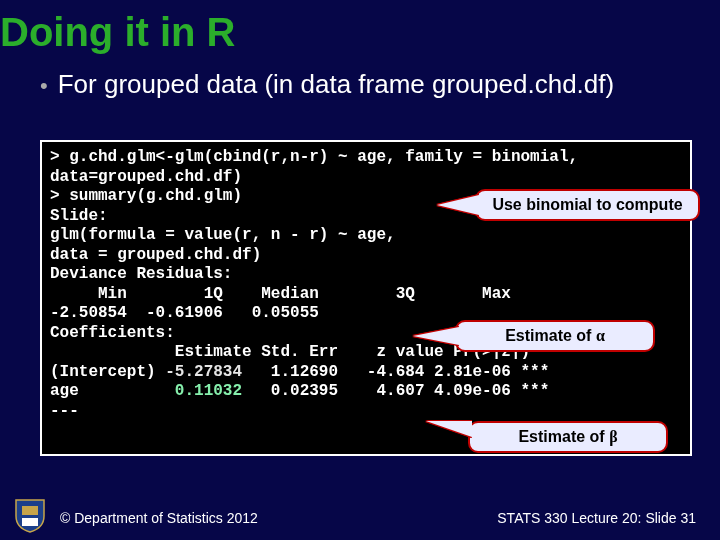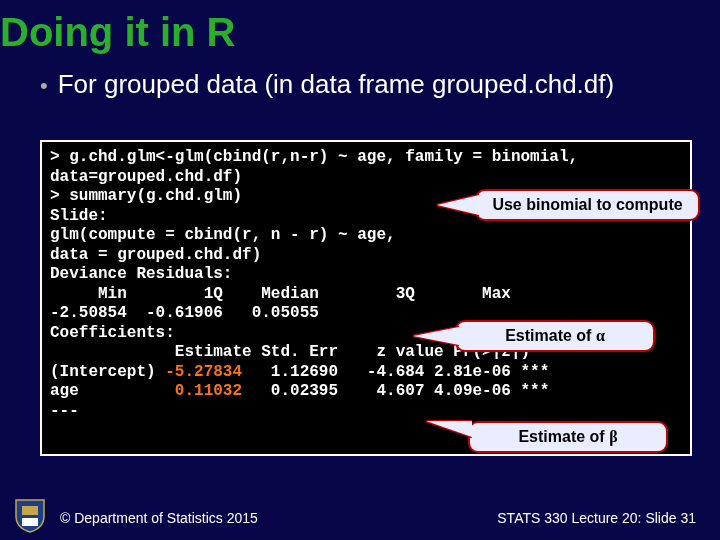--- a/index.html
+++ b/index.html
@@ -35,22 +35,22 @@
     height: 316px;
   }
   .code {
     font-family: "Courier New", monospace;
     color: #fff;
     font-size: 16px;
     font-weight: bold;
     line-height: 1.22;
     white-space: pre;
   }
-  .code .r1 { color: #f97316; }
-  .code .r2 { color: #f97316; }
+  .code .r1 { color: #e5e5e5; }
+  .code .r2 { color: #86efac; }
   .callout {
     position: absolute;
     background: #eaecff;
     border: 2.5px solid #c00000;
     border-radius: 10px;
     color: #000;
     font-size: 16px;
     font-weight: bold;
     text-align: center;
     padding: 5px 10px;
@@ -121,21 +121,21 @@
 
 <div class="bullet">
   <span class="dot">•</span><span>For grouped data (in data frame grouped.chd.df)</span>
 </div>
 
 <div class="codebox">
 <div class="code"><span>&gt; g.chd.glm&lt;-glm(cbind(r,n-r) ~ age, family = binomial,</span>
 <span>data=grouped.chd.df)</span>
 <span>&gt; summary(g.chd.glm)</span>
 <span>Slide:</span>
-<span>glm(compute = cbind(r, n - r) ~ age,</span>
+<span>glm(formula = value(r, n - r) ~ age,</span>
 <span>data = grouped.chd.df)</span>
 <span>Deviance Residuals:</span>
 <span>     Min        1Q    Median        3Q       Max</span>
 <span>-2.50854  -0.61906   0.05055</span>
 <span>Coefficients:</span>
 <span>             Estimate Std. Err    z value Pr(&gt;|z|)</span>
 <span>(Intercept) </span><span class="r1">-5.27834</span><span>   1.12690   -4.684 2.81e-06 ***</span>
 <span>age          </span><span class="r2">0.11032</span><span>   0.02395    4.607 4.09e-06 ***</span>
 <span>---</span></div>
 </div>
@@ -153,14 +153,14 @@
 </div>
 
 <div class="crest">
   <svg viewBox="0 0 36 40">
     <path d="M4 6 L32 6 L32 22 Q32 34 18 38 Q4 34 4 22 Z" fill="#1b3f8b" stroke="#c7a54a" stroke-width="1.5"></path>
     <rect x="10" y="12" width="16" height="9" fill="#c7a54a"></rect>
     <rect x="10" y="24" width="16" height="8" fill="#fff"></rect>
   </svg>
 </div>
 
-<div class="footer-left">© Department of Statistics 2015</div>
+<div class="footer-left">© Department of Statistics 2012</div>
 <div class="footer-right">STATS 330 Lecture 20: Slide 31</div>
 
 </body></html>

